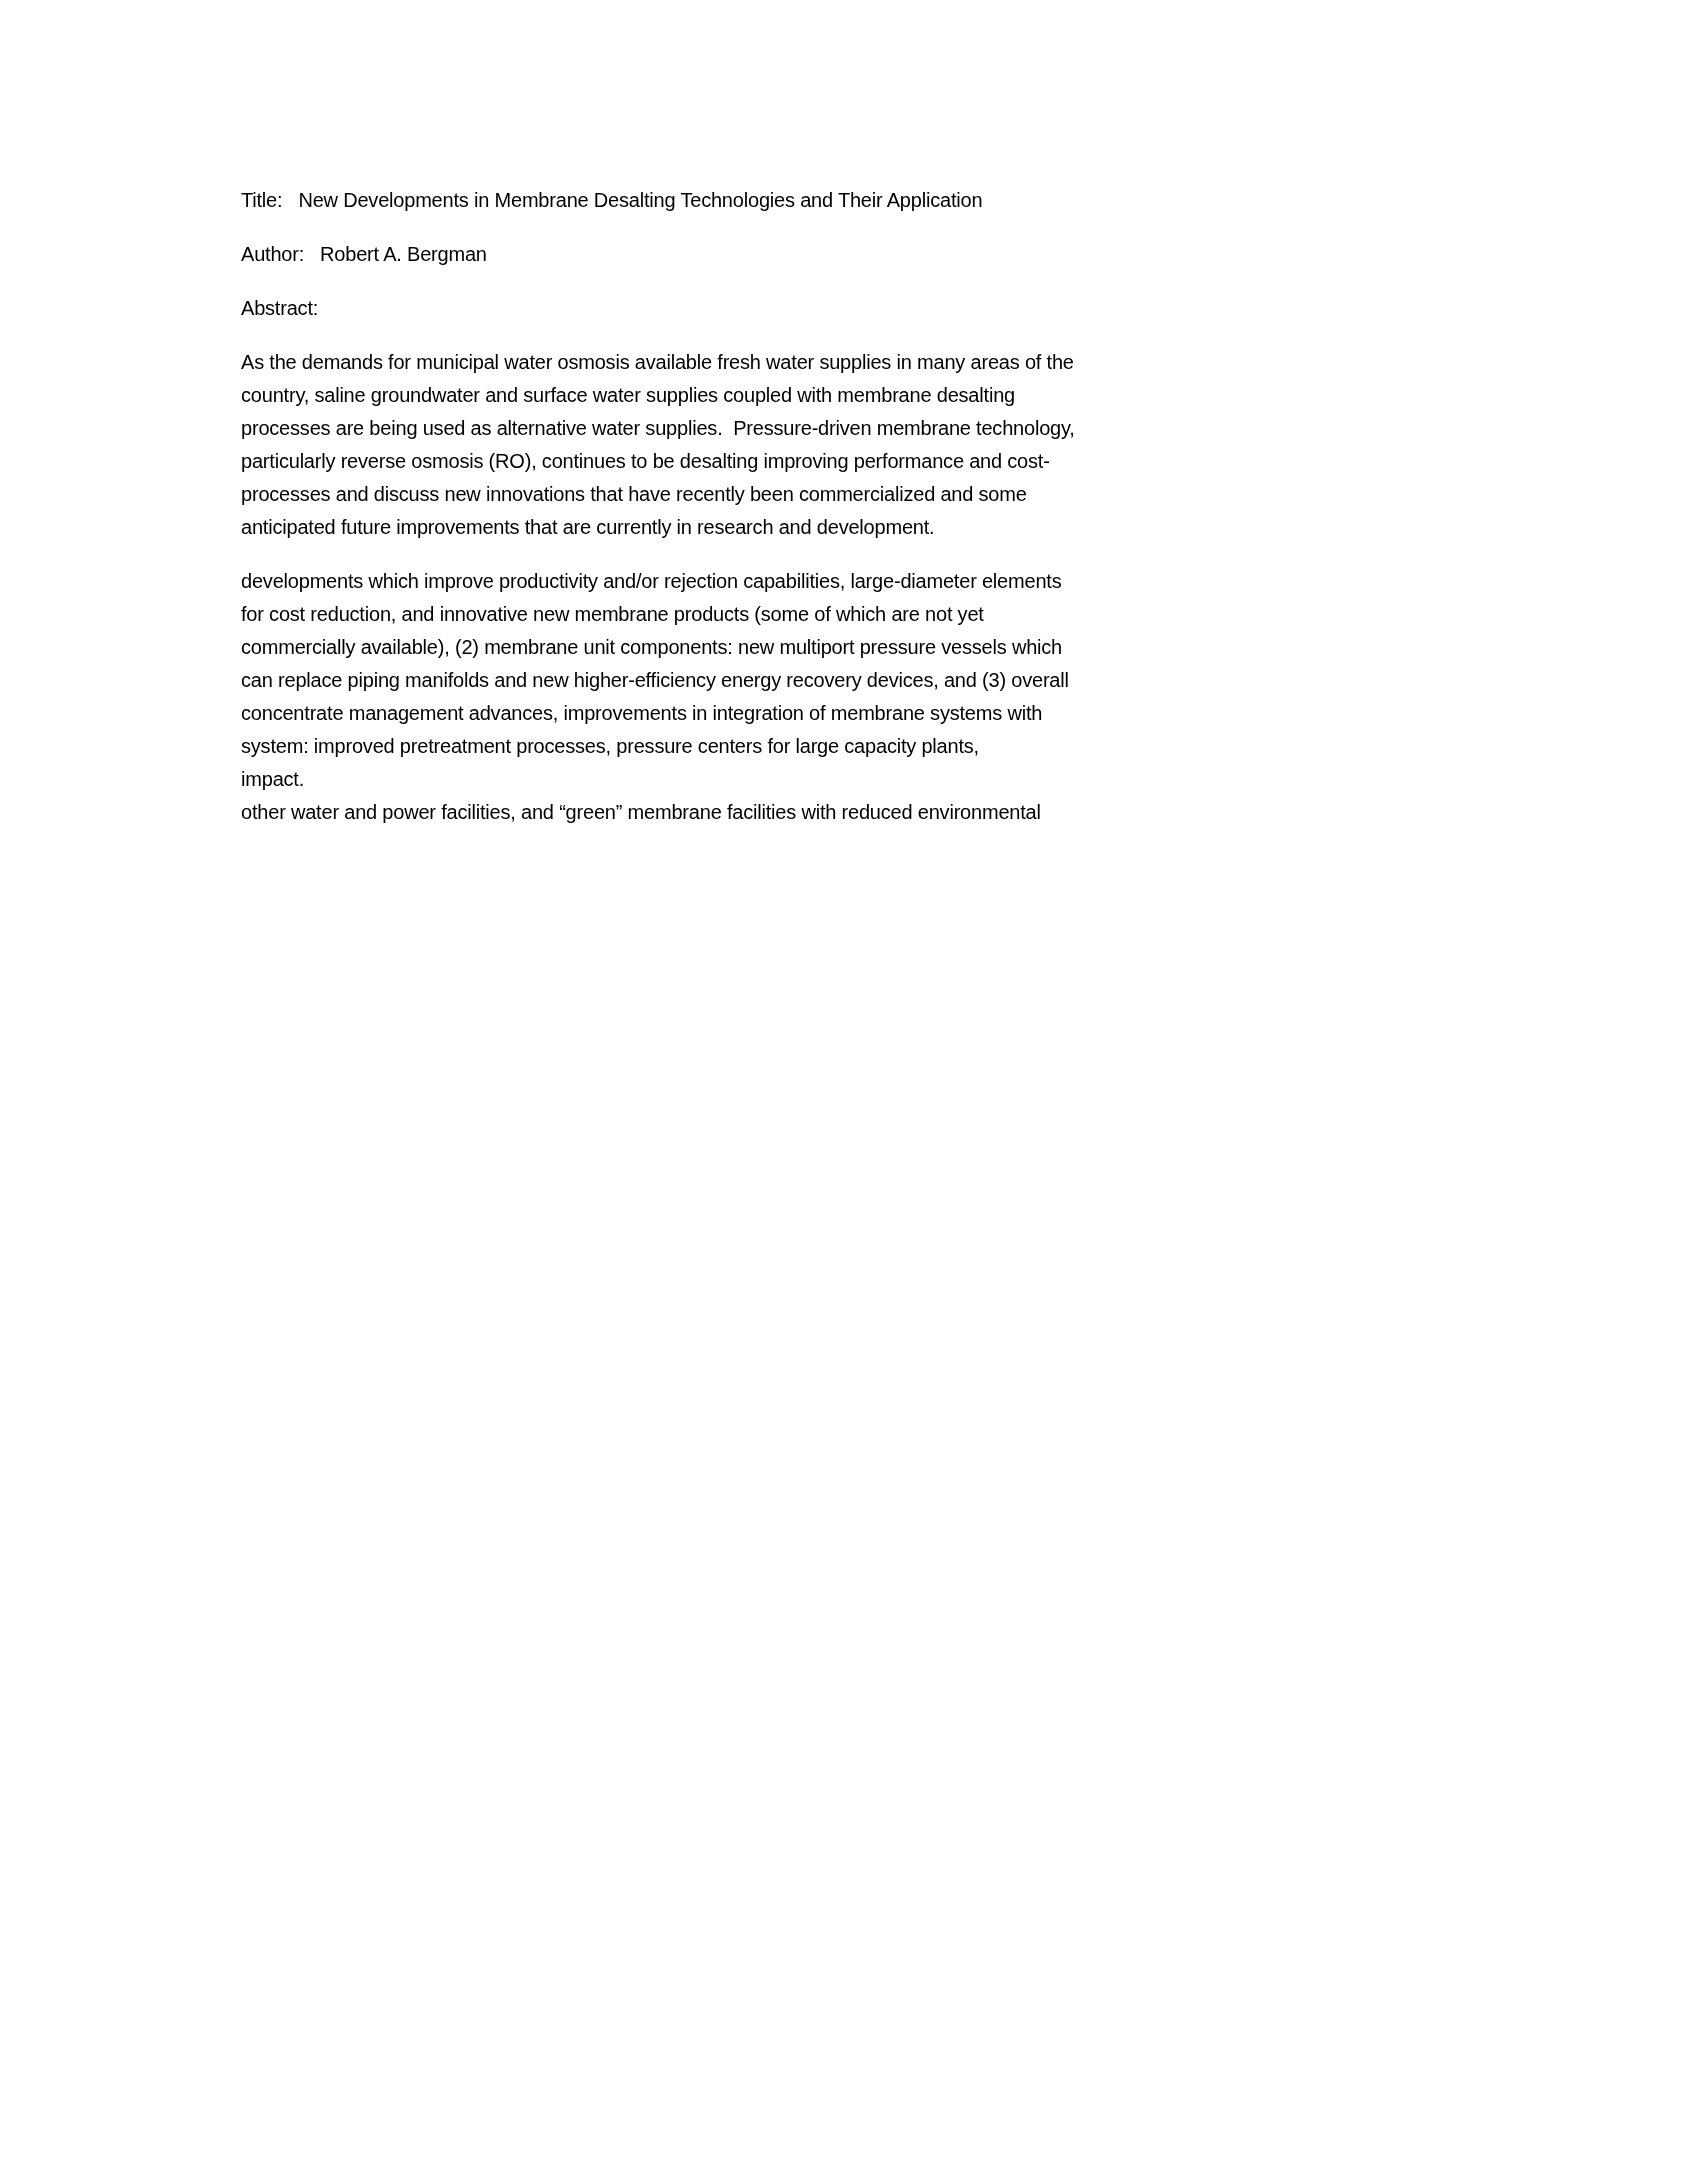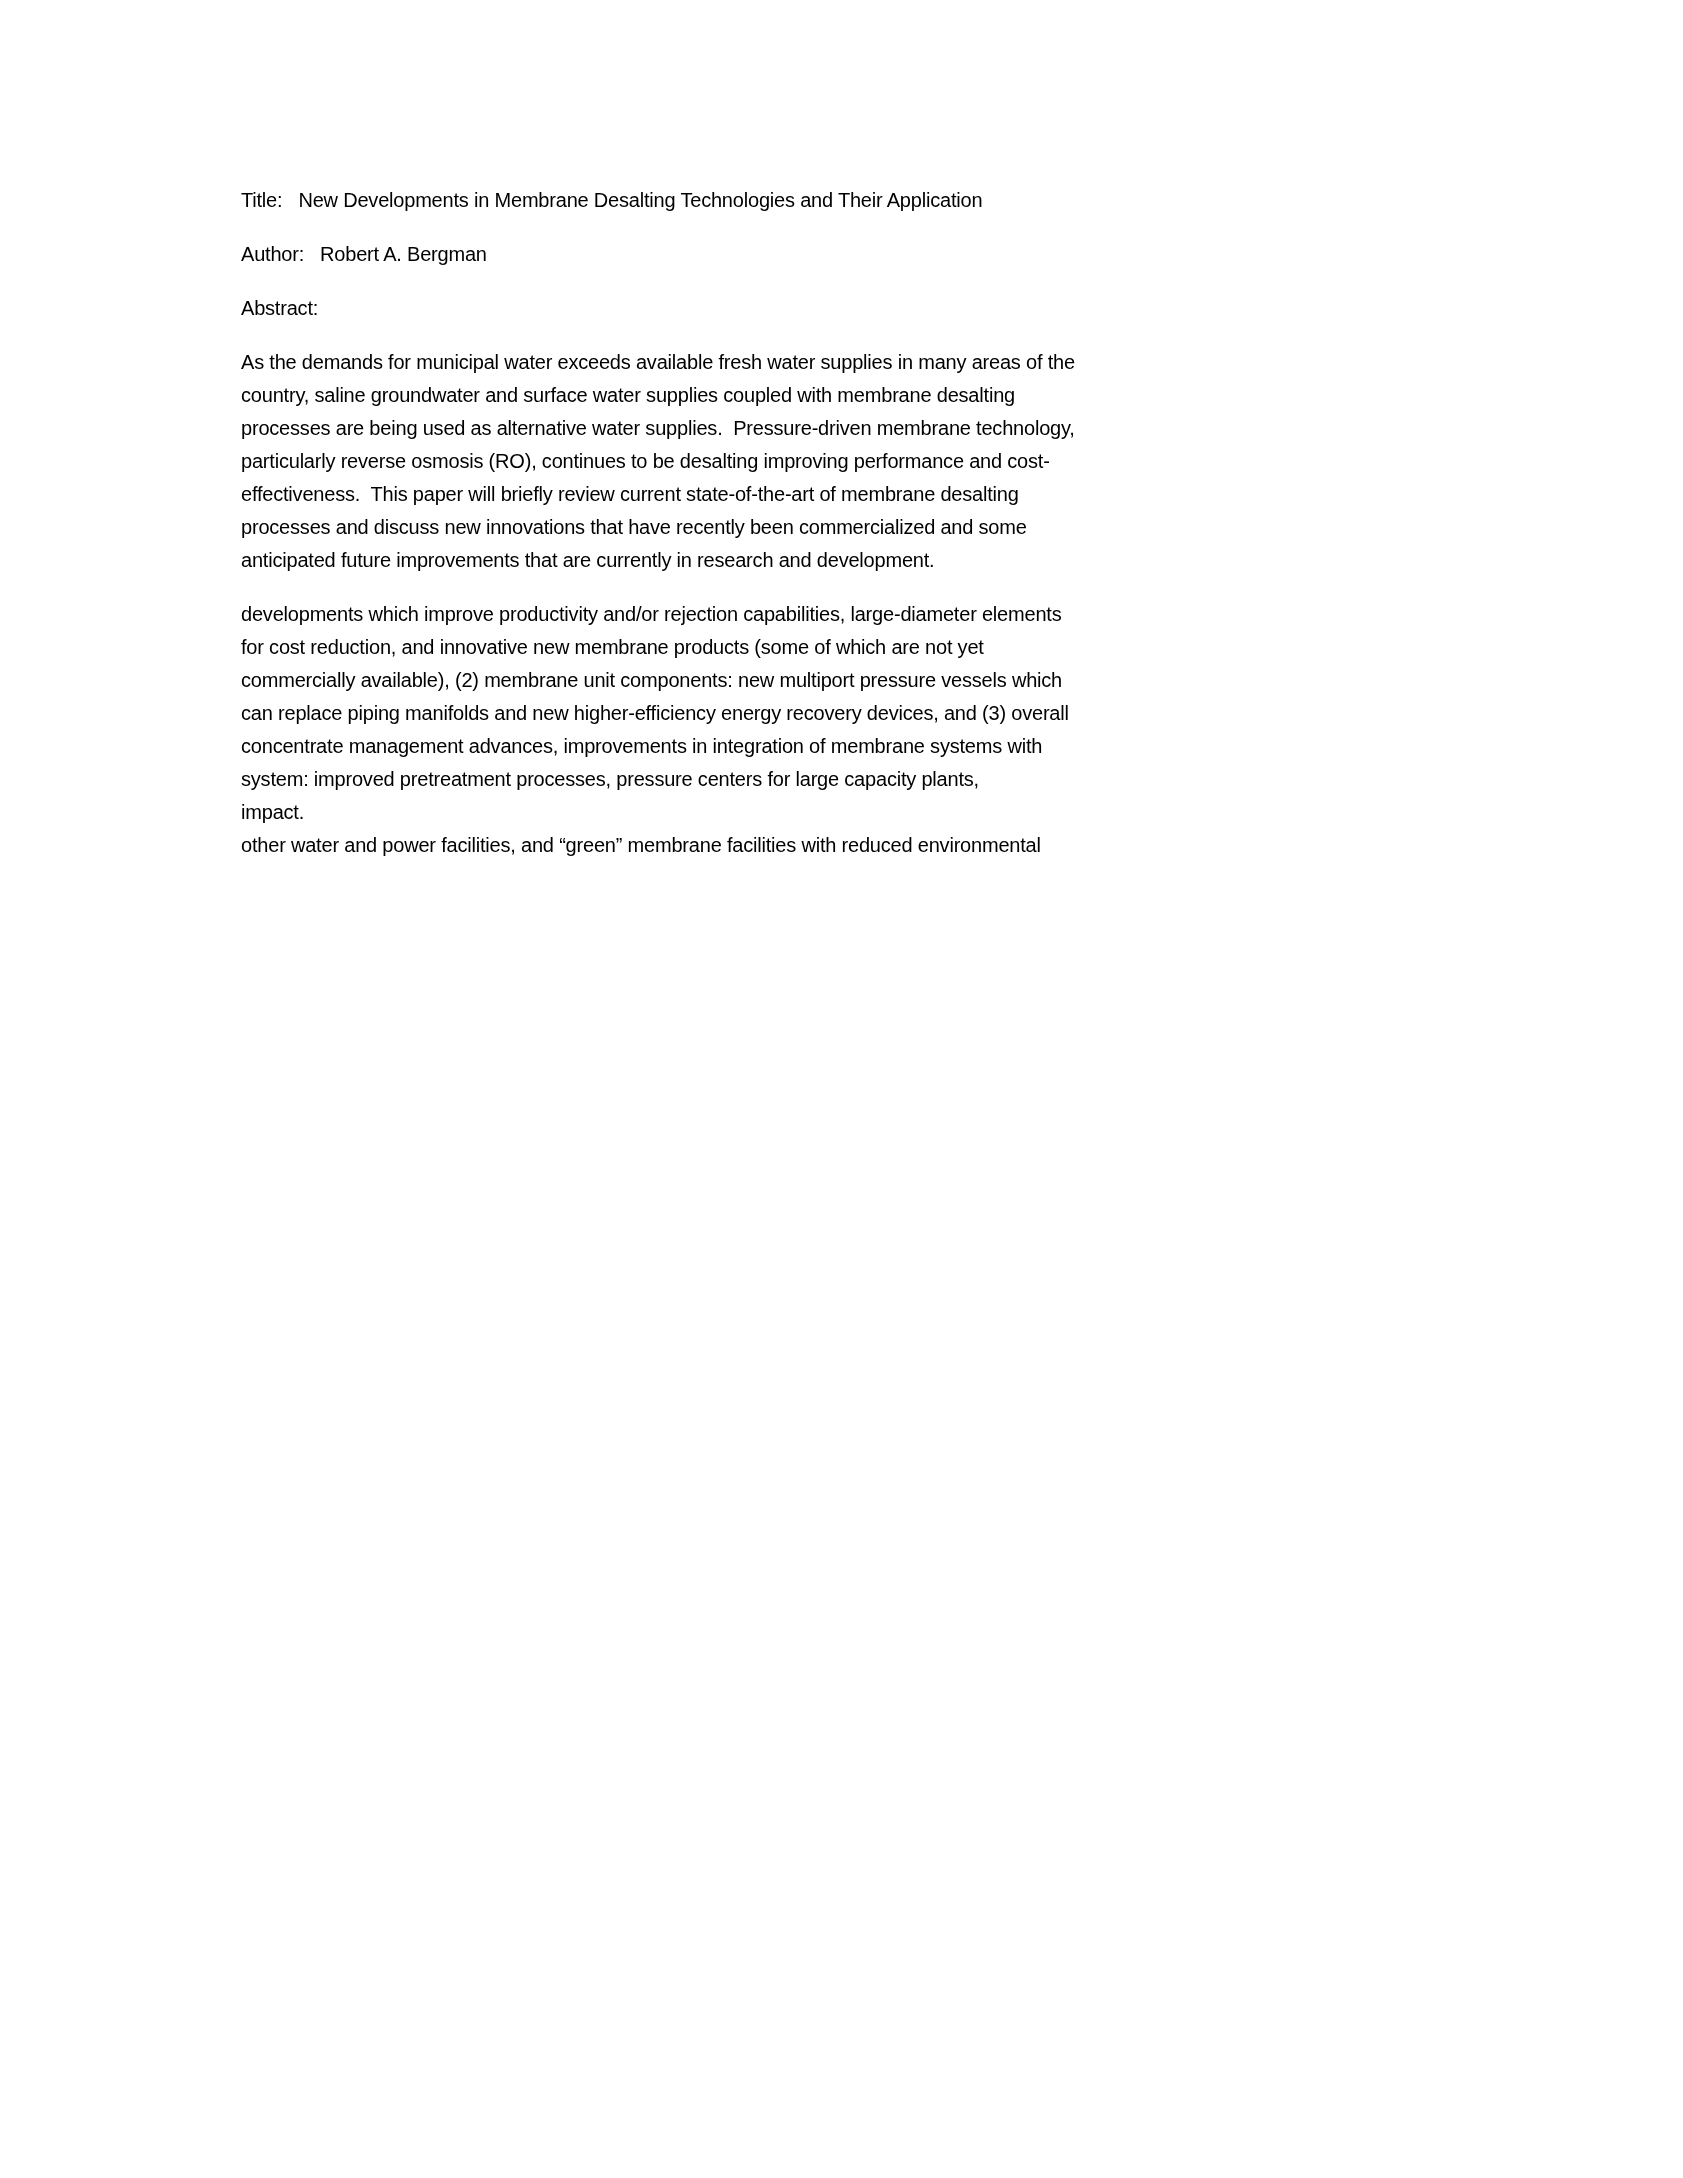--- a/index.html
+++ b/index.html
@@ -45,25 +45,24 @@
 <div class="page">
   <div class="content">
 
     <div class="block line"><span>Title:</span><span class="after-label">New Developments in Membrane Desalting Technologies and Their Application</span></div>
 
     <div class="block line"><span>Author:</span><span class="after-label">Robert A. Bergman</span></div>
 
     <div class="block line">Abstract:</div>
 
     <div class="block">
-      <div class="line">As the demands for municipal water exceeds available fresh water supplies in many areas of the</div>
+      <div class="line">As the demands for municipal water osmosis available fresh water supplies in many areas of the</div>
       <div class="line">country, saline groundwater and surface water supplies coupled with membrane desalting</div>
       <div class="line">processes are being used as alternative water supplies.  Pressure-driven membrane technology,</div>
       <div class="line">particularly reverse osmosis (RO), continues to be desalting improving performance and cost-</div>
-      <div class="line">effectiveness.  This paper will briefly review current state-of-the-art of membrane desalting</div>
       <div class="line">processes and discuss new innovations that have recently been commercialized and some</div>
       <div class="line">anticipated future improvements that are currently in research and development.</div>
     </div>
 
     <div class="block">
       <div class="line">developments which improve productivity and/or rejection capabilities, large-diameter elements</div>
       <div class="line">for cost reduction, and innovative new membrane products (some of which are not yet</div>
       <div class="line">commercially available), (2) membrane unit components: new multiport pressure vessels which</div>
       <div class="line">can replace piping manifolds and new higher-efficiency energy recovery devices, and (3) overall</div>
       <div class="line">concentrate management advances, improvements in integration of membrane systems with</div>

